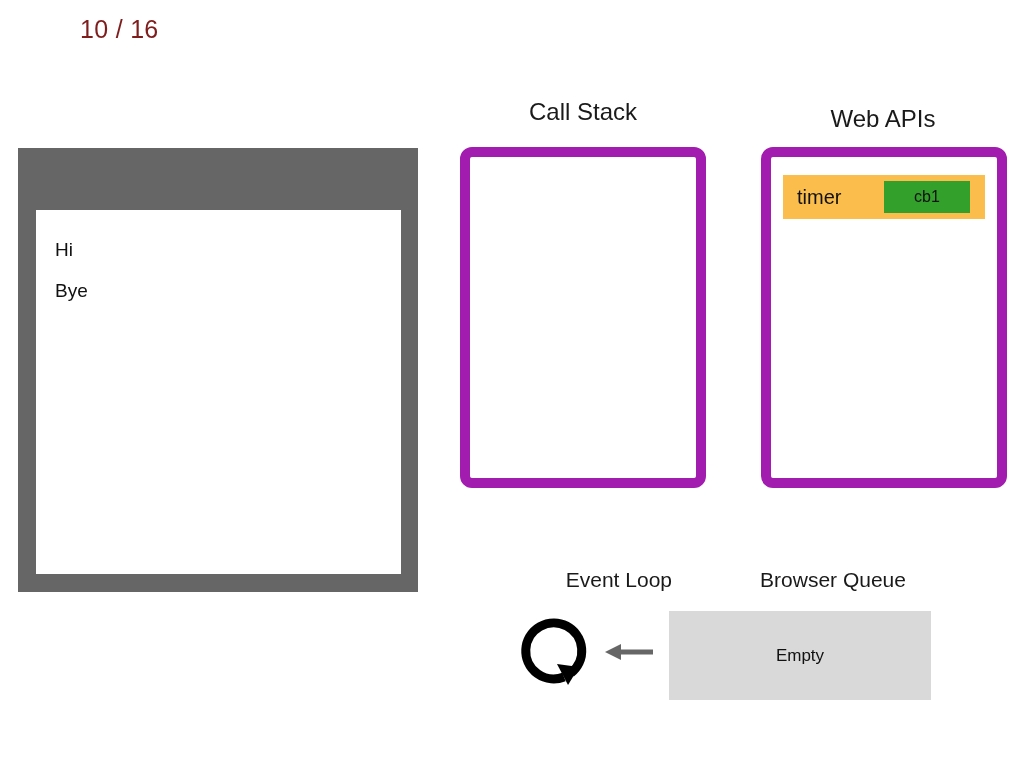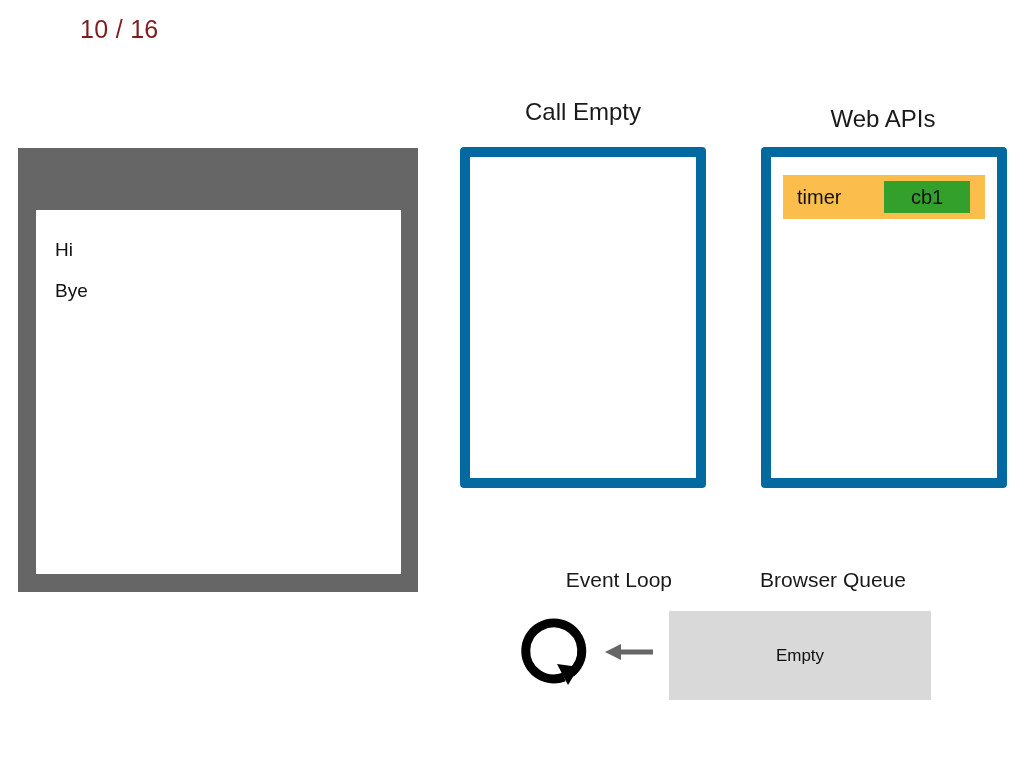--- a/index.html
+++ b/index.html
@@ -79,22 +79,22 @@
   #call-stack-title { left: 463px; top: 97px; width: 240px; }
   #web-apis-title   { left: 763px; top: 104px; width: 240px; }
 
   
   .device-box {
     position: absolute;
     top: 147px;
     width: 246px;
     height: 341px;
     background: #ffffff;
-    border: 10px solid #0369a1;
-    border-radius: 4px;
+    border: 10px solid #a21caf;
+    border-radius: 12px;
     box-sizing: border-box;
   }
   #call-stack-box { left: 460px; }
   #web-apis-box   { left: 761px; }
 
   .box-inner {
     position: absolute;
     left: 0;
     top: 0;
     right: 0;
@@ -122,21 +122,21 @@
   .webapi-callback {
     position: absolute;
     left: 101px;
     top: 6px;
     width: 86px;
     height: 32px;
     background: #33a02c;
     display: flex;
     align-items: center;
     justify-content: center;
-    font-size: 20px;
+    font-size: 16px;
     line-height: 24px;
     color: #111111;
     box-sizing: border-box;
   }
 
   
   #event-loop-title {
     position: absolute;
     left: 432px;
     top: 567px;
@@ -199,21 +199,21 @@
 
 <div id="slide-counter">10 / 16</div>
 
 <div id="console-panel">
   <div id="console-output">
     <div class="console-line">Hi</div>
     <div class="console-line">Bye</div>
   </div>
 </div>
 
-<div class="panel-title" id="call-stack-title">Call Empty</div>
+<div class="panel-title" id="call-stack-title">Call Stack</div>
 <div class="device-box" id="call-stack-box">
   <div class="box-inner"></div>
 </div>
 
 <div class="panel-title" id="web-apis-title">Web APIs</div>
 <div class="device-box" id="web-apis-box">
   <div class="box-inner">
     <div class="webapi-row">
       <span class="webapi-name">timer</span>
       <span class="webapi-callback">cb1</span>

